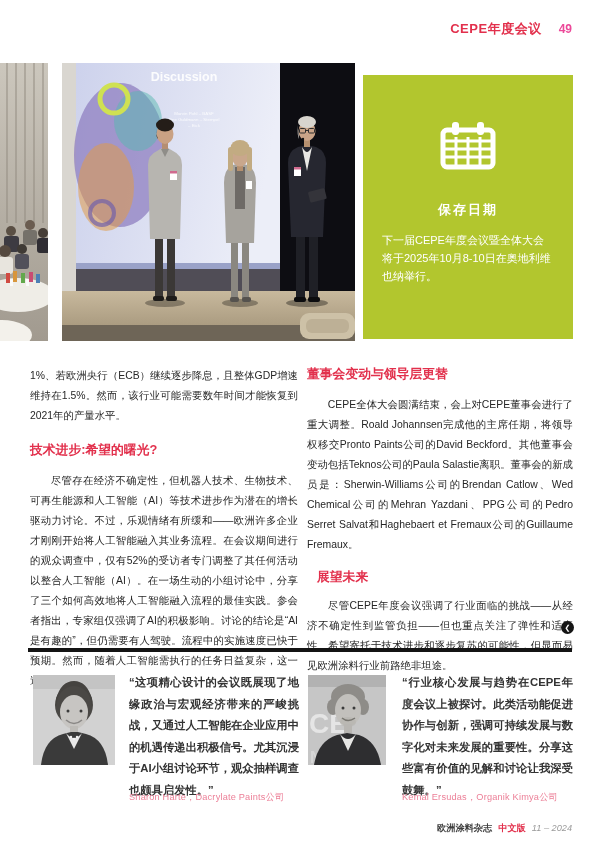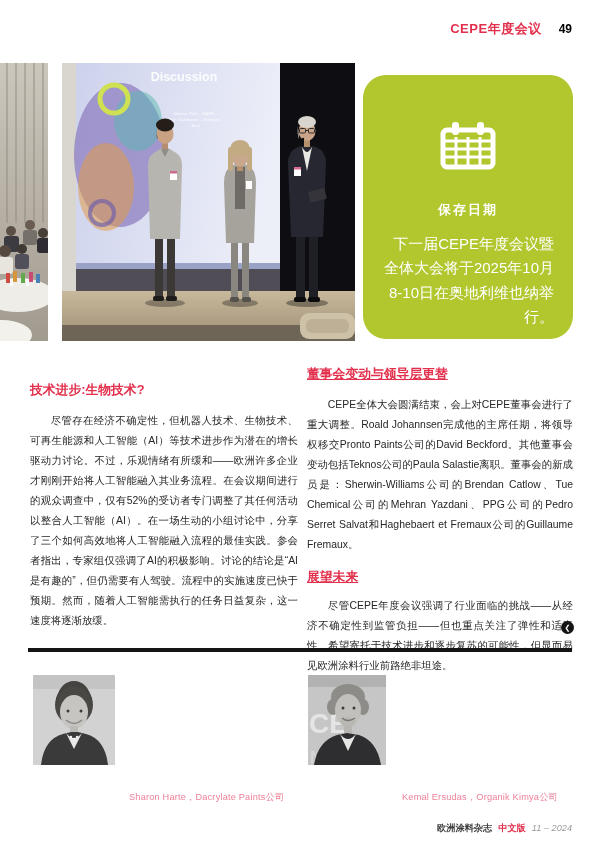--- a/index.html
+++ b/index.html
@@ -11,42 +11,42 @@
   .page{
     position:relative;width:600px;height:843px;background:#fff;
     font-family:"Liberation Sans","DejaVu Sans",sans-serif;
     overflow:hidden;
   }
   svg{font-family:"Liberation Sans","DejaVu Sans",sans-serif;display:block;}
 
   
   .page-header{position:absolute;top:20px;right:28px;display:flex;align-items:baseline;gap:17px;}
   .section-title{color:var(--red);font-weight:700;font-size:13px;letter-spacing:.5px;}
-  .page-num{font-size:12px;font-weight:700;color:#000000;}
+  .page-num{font-size:12px;font-weight:700;color:#ec4899;}
 
   
   .photo-strip{position:absolute;left:0;top:63px;width:48px;height:278px;}
   .photo-main{position:absolute;left:62px;top:63px;width:293px;height:278px;}
 
   
-  .save-box{position:absolute;left:363px;top:75px;width:210px;height:264px;background:var(--green);color:#fff;border-radius:23px;}
+  .save-box{position:absolute;left:363px;top:75px;width:210px;height:264px;background:var(--green);color:#fff;}
   .save-box .cal{margin:46px auto 0;}
   .save-box h2{margin:30px 0 0;text-align:center;font-size:13px;letter-spacing:2px;font-weight:700;}
-  .save-box p{margin:13px 19px 8px;font-size:15px;line-height:1.62;text-align:right;}
+  .save-box p{margin:13px 19px 8px;font-size:11px;line-height:1.62;text-align:left;}
 
   
   .col{position:absolute;}
   .col-left{left:30px;top:366px;width:268px;}
   .col-right{left:307px;top:366px;width:266px;}
   .body{font-size:10.4px;line-height:20px;color:var(--ink);text-align:justify;margin:0;}
   .indent{text-indent:2em;}
   .red-heading{color:var(--red);font-size:12.8px;font-weight:700;margin:0;}
   .col-left .red-heading{margin:16px 0 12px;}
-  .col-right .red-heading{margin:0 0 12px;text-decoration:underline;}
-  .col-right .red-heading.second{margin:14px 0 10px;}
+  .col-right .red-heading{margin:0 0 12px;}
+  .col-right .red-heading.second{margin:14px 10px 10px;}
 
   .end-marker{
     position:absolute;left:561px;top:621px;width:13px;height:13px;border-radius:50%;
     background:#141414;color:#fff;font-size:7px;line-height:13px;text-align:center;
   }
 
   .divider{position:absolute;left:28px;top:648px;width:544px;height:4px;background:#141414;}
 
   
   .portrait{position:absolute;top:675px;}
@@ -222,27 +222,28 @@
         <line x1="17" y1="16" x2="17" y2="44"></line>
         <line x1="29" y1="16" x2="29" y2="44"></line>
         <line x1="41" y1="16" x2="41" y2="44"></line>
       </g>
     </svg>
     <h2>保存日期</h2>
     <p>下一届CEPE年度会议暨全体大会将于2025年10月8-10日在奥地利维也纳举行。</p>
   </aside>
 
   <section class="col col-left">
-    <h3 class="red-heading">技术进步:生物技术?</h3>
+    <p class="body">1%、若欧洲央行（ECB）继续逐步降息，且整体GDP增速维持在1.5%。然而，该行业可能需要数年时间才能恢复到2021年的产量水平。</p>
+    <h3 class="red-heading">技术进步:希望的曙光?</h3>
     <p class="body indent">尽管存在经济不确定性，但机器人技术、生物技术、可再生能源和人工智能（AI）等技术进步作为潜在的增长驱动力讨论。不过，乐观情绪有所缓和——欧洲许多企业才刚刚开始将人工智能融入其业务流程。在会议期间进行的观众调查中，仅有52%的受访者专门调整了其任何活动以整合人工智能（AI）。在一场生动的小组讨论中，分享了三个如何高效地将人工智能融入流程的最佳实践。参会者指出，专家组仅强调了AI的积极影响。讨论的结论是“AI是有趣的”，但仍需要有人驾驶。流程中的实施速度已快于预期。然而，随着人工智能需执行的任务日益复杂，这一速度将逐渐放缓。</p>
   </section>
 
   <section class="col col-right">
     <h3 class="red-heading">董事会变动与领导层更替</h3>
-    <p class="body indent">CEPE全体大会圆满结束，会上对CEPE董事会进行了重大调整。Roald Johannsen完成他的主席任期，将领导权移交Pronto Paints公司的David Beckford。其他董事会变动包括Teknos公司的Paula Salastie离职。董事会的新成员是：Sherwin-Williams公司的Brendan Catlow、Tue Chemical公司的Mehran Yazdani、PPG公司的Pedro Serret Salvat和Haghebaert et Fremaux公司的Guillaume Fremaux。</p>
+    <p class="body indent">CEPE全体大会圆满结束，会上对CEPE董事会进行了重大调整。Roald Johannsen完成他的主席任期，将领导权移交Pronto Paints公司的David Beckford。其他董事会变动包括Teknos公司的Paula Salastie离职。董事会的新成员是：Sherwin-Williams公司的Brendan Catlow、Wed Chemical公司的Mehran Yazdani、PPG公司的Pedro Serret Salvat和Haghebaert et Fremaux公司的Guillaume Fremaux。</p>
     <h3 class="red-heading second">展望未来</h3>
     <p class="body indent">尽管CEPE年度会议强调了行业面临的挑战——从经济不确定性到监管负担——但也重点关注了弹性和适应性。希望寄托于技术进步和逐步复苏的可能性，但显而易见欧洲涂料行业前路绝非坦途。</p>
   </section>
 
   <span class="end-marker">❮</span>
 
   <div class="divider"></div>
 
   <div class="portrait portrait-left">
     <svg width="82" height="90" viewBox="0 0 82 90">
@@ -255,20 +256,21 @@
         <circle cx="48" cy="36" r="1.5" fill="#3a3a3a"></circle>
       <path d="M33,45 Q41,52 49,45" stroke="#8a8886" stroke-width="1.6" fill="none"></path>
       <rect x="37" y="51" width="8" height="9" fill="#bdbbb7"></rect>
       <path d="M8,90 Q11,64 30,59 L38,57 L45,57 L53,59 Q72,64 75,90 Z" fill="#3a3a3a"></path>
       <path d="M33,58 L41,74 L49,58 Q45,63 41,63 Q37,63 33,58 Z" fill="#e8e8e8"></path>
       <circle cx="38" cy="62" r="1.2" fill="#f2f2f2"></circle>
         <circle cx="41" cy="64" r="1.2" fill="#f2f2f2"></circle>
         <circle cx="44" cy="62" r="1.2" fill="#f2f2f2"></circle>
     </svg>
   </div>
+  <blockquote class="quote quote-left">“这项精心设计的会议既展现了地缘政治与宏观经济带来的严峻挑战，又通过人工智能在企业应用中的机遇传递出积极信号。尤其沉浸于AI小组讨论环节，观众抽样调查也颇具启发性。”</blockquote>
   <div class="attribution attr-left">Sharon Harte，Dacrylate Paints公司</div>
 
   <div class="portrait portrait-right">
     <svg width="78" height="90" viewBox="0 0 78 90">
       <rect width="78" height="90" fill="#c6c6c6"></rect>
       <rect width="78" height="12" fill="#b2b2b2"></rect>
       <text x="1" y="58" font-size="28" font-weight="bold" fill="#e9e9e9" opacity="0.9">CE</text>
       <text x="2" y="88" font-size="16" font-weight="bold" fill="#dcdcdc" opacity="0.8">N</text>
       <ellipse cx="40" cy="22" rx="17" ry="13" fill="#8e8c88"></ellipse>
       <ellipse cx="25" cy="32" rx="6" ry="8" fill="#8e8c88"></ellipse>
@@ -276,20 +278,21 @@
       <ellipse cx="40" cy="35" rx="13" ry="16" fill="#c2c0bc"></ellipse>
       <ellipse cx="40" cy="47" rx="8" ry="5" fill="#b4b2ae" opacity="0.6"></ellipse>
       <circle cx="35" cy="33" r="1.5" fill="#3a3a3a"></circle>
         <circle cx="46" cy="33" r="1.5" fill="#3a3a3a"></circle>
       <path d="M34,43 Q40,48 47,43" stroke="#77756f" stroke-width="1.5" fill="none"></path>
       <rect x="36" y="49" width="8" height="9" fill="#b8b6b2"></rect>
       <path d="M6,90 Q10,66 29,60 L39,58 L51,60 Q69,66 73,90 Z" fill="#2e2e30"></path>
       <path d="M32,59 L40,76 L48,59 Q44,64 40,64 Q36,64 32,59 Z" fill="#e6e6e4"></path>
     </svg>
   </div>
+  <blockquote class="quote quote-right">“行业核心发展与趋势在CEPE年度会议上被探讨。此类活动能促进协作与创新，强调可持续发展与数字化对未来发展的重要性。分享这些富有价值的见解和讨论让我深受鼓舞。”</blockquote>
   <div class="attribution attr-right">Kemal Ersudas，Organik Kimya公司</div>
 
   <footer class="page-footer">
     <span class="f-journal">欧洲涂料杂志</span>
     <span class="f-edition">中文版</span>
     <span class="f-issue">11 – 2024</span>
   </footer>
 
 </div>
 

